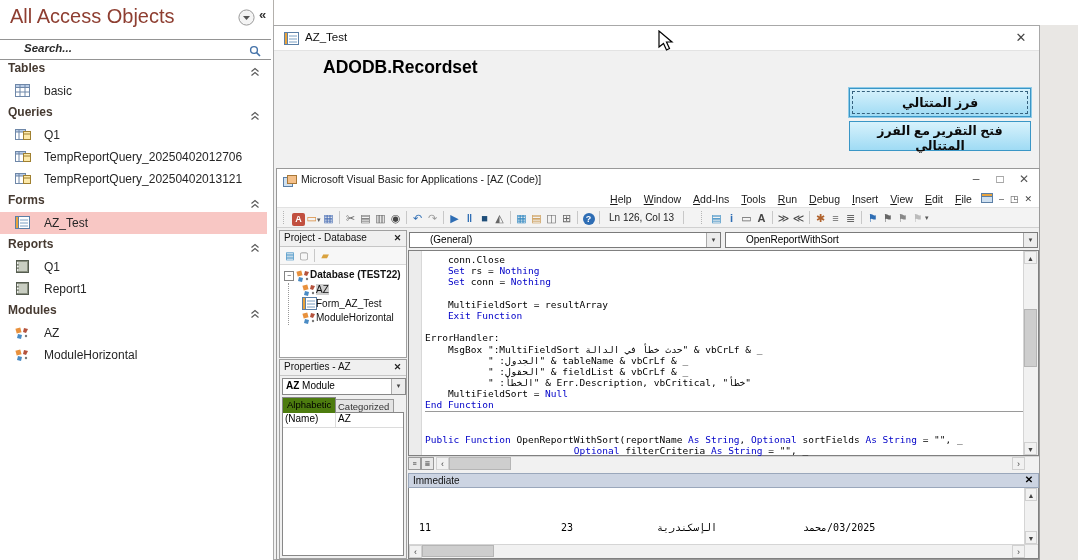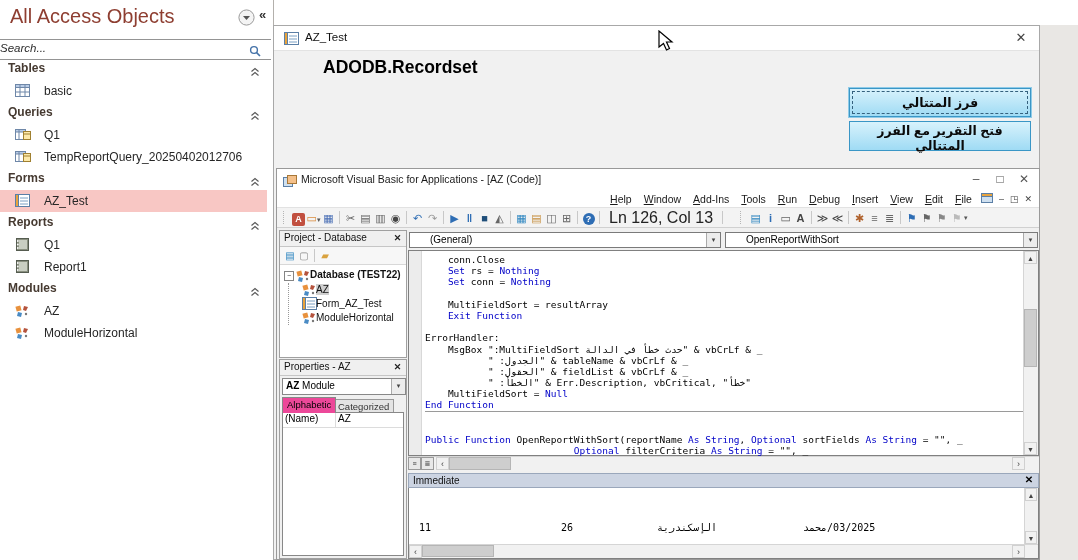--- a/index.html
+++ b/index.html
@@ -11,21 +11,21 @@
   
   #right-bg{left:1040px;top:25px;width:38px;height:535px;background:#e9e7e4;}
 
   
   #navpane{left:0;top:0;width:273px;height:560px;background:#fff;border-right:1px solid #b3b0ac;}
   .nav-title{position:absolute;left:10px;top:5px;font-size:20px;color:#8e3e31;}
   .nav-dd{position:absolute;left:238px;top:9px;width:17px;height:17px;cursor:default;}
   .nav-shutter{position:absolute;left:259px;top:7px;font-size:13px;color:#333;font-weight:bold;}
   .nav-search{position:absolute;left:0;top:39px;width:271px;height:19px;background:#fff;
               border-top:1px solid #949494;border-bottom:1px solid #949494;}
-  .nav-search-text{position:absolute;left:0;top:2px;font-style:italic;font-size:11.5px;color:#2b2b2b;}
+  .nav-search-text{position:absolute;left:24px;top:2px;font-style:italic;font-size:11.5px;color:#2b2b2b;font-weight:bold;}
   .nav-search-ic{position:absolute;right:10px;top:3px;}
   #nav-groups{position:absolute;left:0;top:58px;width:273px;}
   .nav-group-header{position:relative;height:22px;cursor:default;}
   .nav-group-label{position:absolute;left:8px;top:3px;font-weight:bold;font-size:12px;color:#463a31;}
   .nav-chevron{position:absolute;right:13px;top:5px;}
   .nav-item{position:relative;height:22px;width:267px;}
   .nav-item.sel{background:#f8c7c4;}
   .nav-ic{position:absolute;left:15px;top:3px;width:16px;height:14px;}
   .nav-item-label{position:absolute;left:44px;top:4px;font-size:12px;color:#262626;}
 
@@ -54,21 +54,21 @@
   .vb-childctrl{font-size:9px;color:#444;padding:0 3px;}
   .vb-toolbar{position:absolute;left:0;top:38px;width:100%;height:21px;background:#f3f3f3;
               border-top:1px solid #e2e2e2;border-bottom:1px solid #d0d0d0;display:flex;align-items:center;
               padding-left:6px;box-sizing:border-box;}
   .tbi{width:15px;height:16px;text-align:center;font-size:11px;line-height:16px;display:inline-block;overflow:hidden;}
   .tsep{width:1px;height:13px;background:#c8c8c8;margin:0 3px;display:inline-block;}
   .grip{width:3px;height:13px;border-left:1px dotted #b5b5b5;margin-right:4px;display:inline-block;}
   .chipA{display:inline-block;width:13px;height:13px;background:#c14f3f;color:#fff;border-radius:2px;font-weight:bold;font-size:9px;line-height:13px;}
   .chipQ{display:inline-block;width:12px;height:12px;background:#2e6db4;color:#fff;border-radius:50%;font-weight:bold;font-size:9px;line-height:12px;}
   .dd{font-size:7px;color:#555;}
-  .tb-status{font-size:16px;color:#222;margin:0 6px;white-space:nowrap;}
+  .tb-status{font-size:10px;color:#222;margin:0 6px;white-space:nowrap;}
 
   
   .panel{position:absolute;background:#fff;border:1px solid #a0a0a0;box-sizing:border-box;}
   .panel-hdr{position:relative;height:15px;background:#f0f0f0;border-bottom:1px solid #c6c6c6;}
   .panel-hdr-label{position:absolute;left:4px;top:1px;font-size:10px;color:#111;}
   .panel-x{position:absolute;right:2px;top:1px;width:13px;height:12px;text-align:center;font-size:9px;font-weight:bold;color:#222;line-height:12px;}
   #proj-panel{left:2px;top:61px;width:128px;height:128px;}
   .proj-tools{position:relative;height:17px;background:#f7f7f7;border-bottom:1px solid #d8d8d8;display:flex;align-items:center;padding-left:3px;}
   .pti{width:14px;height:14px;text-align:center;font-size:10px;line-height:14px;display:inline-block;}
   .tree{position:relative;font-size:10px;color:#111;}
@@ -83,21 +83,21 @@
   .tree-item-label{position:absolute;left:27px;top:1px;white-space:nowrap;}
   .tree-item.sel .tree-item-label{background:#cfcfcf;}
 
   #prop-panel{left:2px;top:190px;width:128px;height:200px;background:#f0f0f0;}
   .prop-combo{position:absolute;left:2px;top:18px;width:122px;height:15px;background:#fff;border:1px solid #888;font-size:10px;}
   .prop-combo-text{position:absolute;left:3px;top:1px;}
   .combo-arrow{position:absolute;right:0;top:0;width:13px;height:100%;border-left:1px solid #aaa;background:#ececec;
                text-align:center;font-size:7px;color:#444;line-height:14px;}
   .prop-tabs{position:absolute;left:2px;top:37px;width:122px;height:15px;}
   .ptab{position:absolute;font-size:9.5px;padding:1px 4px;}
-  .ptab.active{left:0;top:0;background:#ec4899;border:1px solid #888;border-bottom:none;height:13px;z-index:2;}
+  .ptab.active{left:0;top:0;background:#4d7c0f;border:1px solid #888;border-bottom:none;height:13px;z-index:2;}
   .ptab.inactive{left:52px;top:2px;background:#e4e4e4;border-top:1px solid #999;border-right:1px solid #999;height:11px;color:#333;}
   .prop-grid{position:absolute;left:2px;top:52px;width:122px;bottom:2px;background:#fff;border:1px solid #888;box-sizing:border-box;}
   .pg-row{position:relative;height:14px;border-bottom:1px solid #dcdcdc;font-size:10px;}
   .pg-key{position:absolute;left:0;top:0;width:50px;height:14px;border-right:1px solid #dcdcdc;padding-left:2px;}
   .pg-val{position:absolute;left:55px;top:0;}
 
   
   #code-win{left:131px;top:61px;width:631px;height:241px;background:#f0f0f0;}
   .combo{position:absolute;top:2px;height:16px;background:#fff;border:1px solid #7a7a7a;font-size:10px;box-sizing:border-box;}
   .combo-text{position:absolute;left:20px;top:1px;font-weight:bold;}
@@ -194,20 +194,30 @@
         </div>
         <div class="nav-item">
           <span class="nav-ic"><svg width="16" height="13">
               <rect x="0.5" y="1.5" width="10" height="10" fill="#fff" stroke="#6e87a8"></rect>
               <rect x="0.5" y="1.5" width="10" height="2.5" fill="#b9cce6" stroke="#6e87a8"></rect>
               <line x1="4" y1="2" x2="4" y2="11" stroke="#6e87a8"></line>
               <rect x="8.5" y="3.5" width="7" height="8" fill="#fde9a9" stroke="#a08030"></rect>
               <line x1="8.5" y1="6" x2="15.5" y2="6" stroke="#a08030"></line>
             </svg></span>
           <span class="nav-item-label">TempReportQuery_20250402012706</span>
+        </div>
+        <div class="nav-item">
+          <span class="nav-ic"><svg width="16" height="13">
+              <rect x="0.5" y="1.5" width="10" height="10" fill="#fff" stroke="#6e87a8"></rect>
+              <rect x="0.5" y="1.5" width="10" height="2.5" fill="#b9cce6" stroke="#6e87a8"></rect>
+              <line x1="4" y1="2" x2="4" y2="11" stroke="#6e87a8"></line>
+              <rect x="8.5" y="3.5" width="7" height="8" fill="#fde9a9" stroke="#a08030"></rect>
+              <line x1="8.5" y1="6" x2="15.5" y2="6" stroke="#a08030"></line>
+            </svg></span>
+          <span class="nav-item-label">TempReportQuery_20250402013121</span>
         </div>
         <div class="nav-group-header">
           <span class="nav-group-label">Forms</span>
           <span class="nav-chevron"><svg width="10" height="10">
               <path d="M1.5 4.5 L5 1.5 L8.5 4.5 M1.5 8.5 L5 5.5 L8.5 8.5" fill="none" stroke="#5a5a5a" stroke-width="1.2"></path>
             </svg></span>
         </div>
         <div class="nav-item sel">
           <span class="nav-ic"><svg width="15" height="13">
               <rect x="0.5" y="0.5" width="14" height="12" fill="#fff" stroke="#5b7fa6"></rect>
@@ -494,21 +504,21 @@
 
     <div class="abs" id="imm-win">
       <div class="imm-hdr">
         <span class="imm-hdr-label">Immediate</span>
         <span class="imm-x">✕</span>
       </div>
       <div class="imm-body">
         <div id="imm-rows">
             <div class="imm-row">
               <span class="imm-c imm-c0">11</span>
-              <span class="imm-c imm-c1">26</span>
+              <span class="imm-c imm-c1">23</span>
               <span class="imm-c imm-c2">الإسكندرية</span>
               <span class="imm-c imm-c3">محمد‎/03/2025</span>
             </div>
             <div class="imm-row">
               <span class="imm-c imm-c0">11</span>
               <span class="imm-c imm-c1">22</span>
               <span class="imm-c imm-c2">القاهرة</span>
               <span class="imm-c imm-c3">محمد‎/03/2025</span>
             </div>
             <div class="imm-row">

